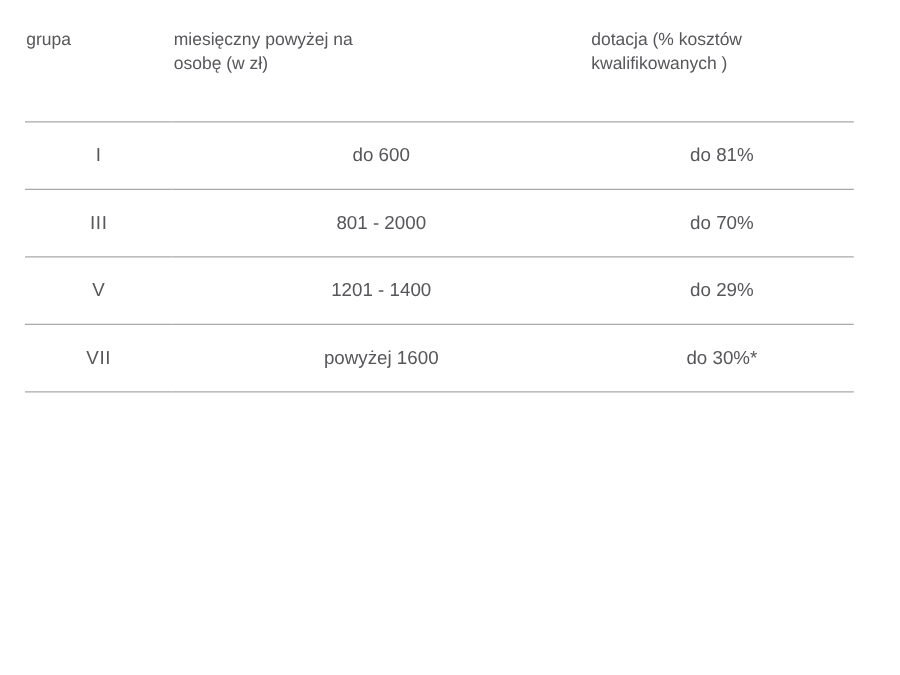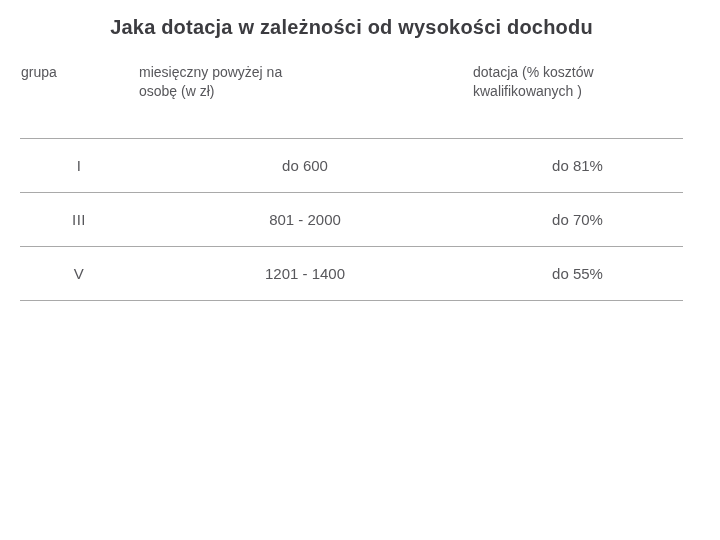--- a/index.html
+++ b/index.html
@@ -54,21 +54,20 @@
     font-size: 15px;
     color: #57575b;
     border-bottom: 1px solid #a9a9a9;
   }
   td.group { letter-spacing: 0.5px; }
 </style>
 </head>
 <body>
 
 <div class="wrap">
-  <h1 class="title">Jaka dotacja w zależności od wysokości dochodu</h1>
 
   <table class="subsidy">
     <colgroup>
         <col class="c1">
         <col class="c2">
         <col class="c3">
       </colgroup>
     <thead>
       <tr>
         <th><span class="th-inner">grupa</span></th>
@@ -83,18 +82,23 @@
         <td>do 81%</td>
       </tr>
       <tr>
         <td class="group">III</td>
         <td>801 - 2000</td>
         <td>do 70%</td>
       </tr>
       <tr>
         <td class="group">V</td>
         <td>1201 - 1400</td>
-        <td>do 55%</td>
+        <td>do 29%</td>
+      </tr>
+      <tr>
+        <td class="group">VII</td>
+        <td>powyżej 1600</td>
+        <td>do 30%*</td>
       </tr>
     </tbody>
   </table>
 
 </div>
 
 </body></html>

